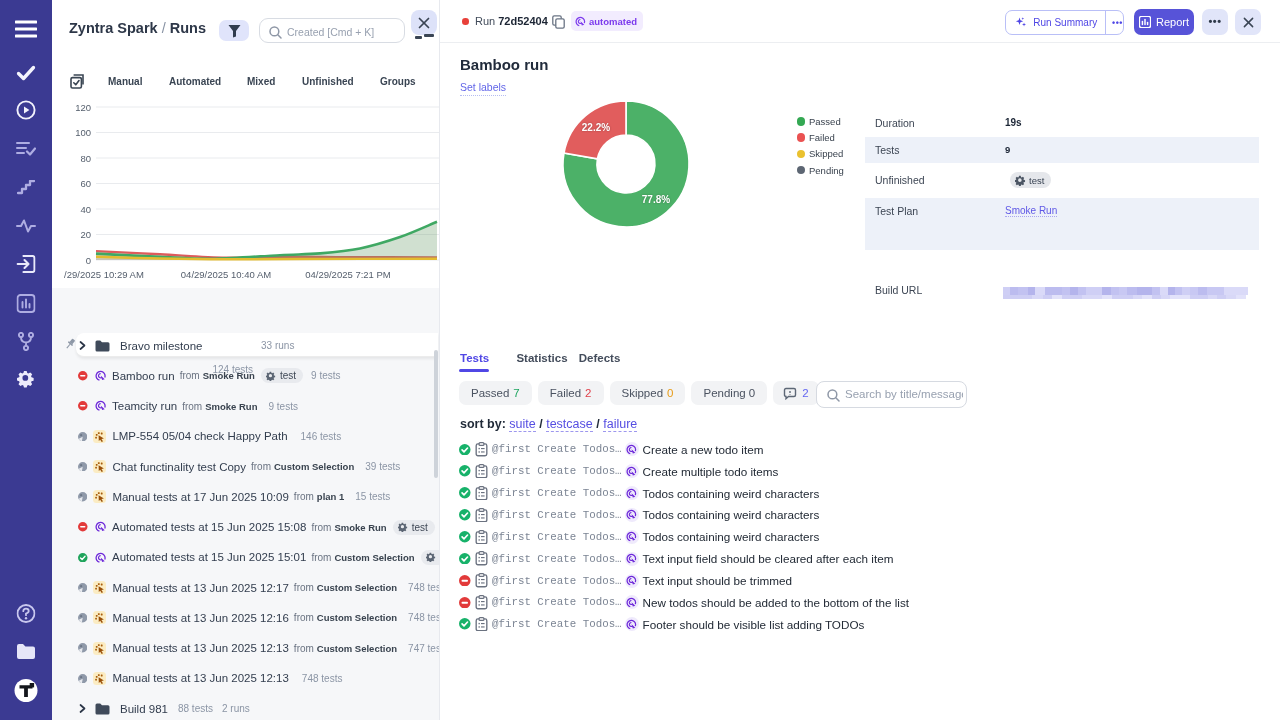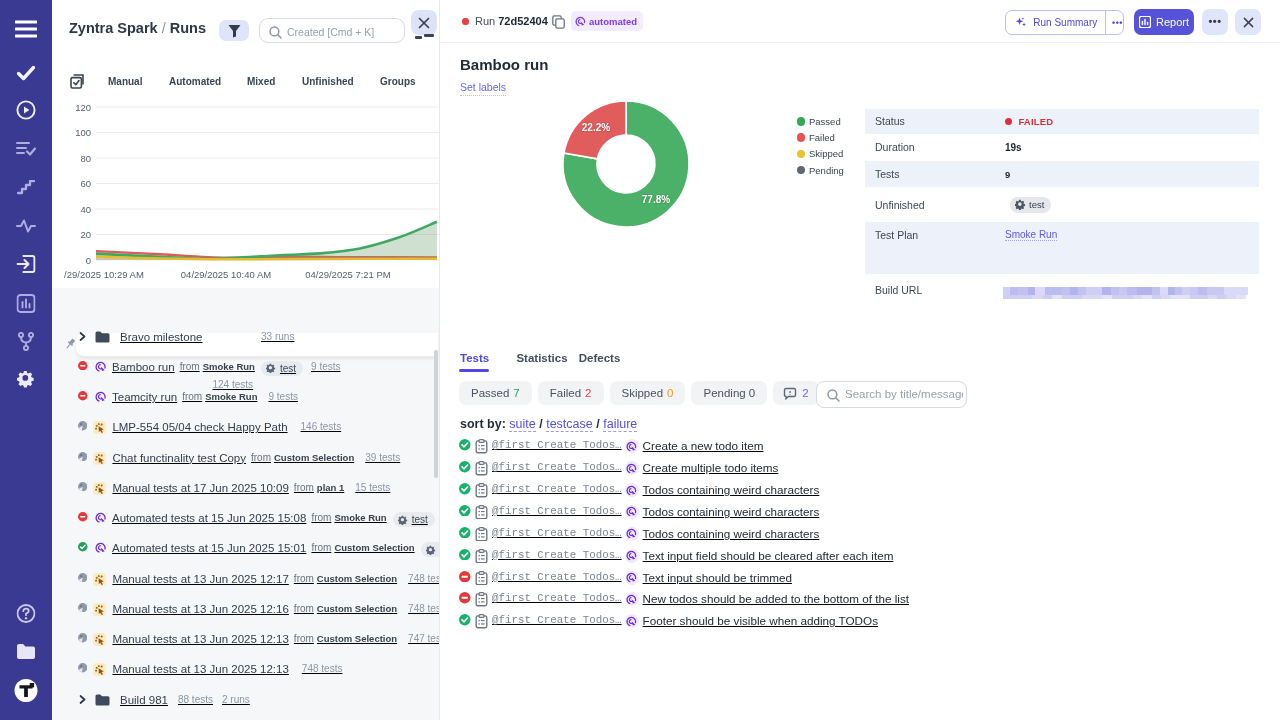--- a/index.html
+++ b/index.html
@@ -8,21 +8,21 @@
 #sidebar { position:absolute; left:0; top:0; width:52px; height:720px; background:#3b3a92; }
 #leftpanel { position:absolute; left:52px; top:0; width:388px; height:720px; background:#fff; border-right:1px solid #e7e9ee; overflow:hidden; }
 #treebg { position:absolute; left:0; top:288px; width:387px; height:432px; background:#f6f7f9; }
 #rightpanel { position:absolute; left:440px; top:0; width:840px; height:720px; background:#fff; overflow:hidden; }
 .ic { position:absolute; left:50%; transform:translateX(-50%); }
 .row-title { font-size:11.5px; color:#323d4e; }
 .sm { font-size:10px; color:#8b95a5; }
 .frm { font-size:10px; color:#6a7382; }
 .frmb { font-size:9.5px; color:#39434f; font-weight:600; }
 .pill { display:inline-flex; align-items:center; gap:4px; background:#e8eaee; border-radius:9px; padding:2px 7px 2px 5px; font-size:10px; color:#3f4856; }
-.trow { position:absolute; display:flex; align-items:flex-start; white-space:nowrap;text-decoration:underline; }
+.trow { position:absolute; display:flex; align-items:center; white-space:nowrap; }
 </style>
 </head>
 <body>
 <div id="sidebar">
 <svg class="ic" style="top:19px" width="22" height="20" viewBox="0 0 22 20">
       <g stroke="#fff" stroke-width="3" stroke-linecap="round">
         <line x1="1" y1="3" x2="21" y2="3"></line>
         <line x1="1" y1="10" x2="21" y2="10"></line>
         <line x1="1" y1="17" x2="21" y2="17"></line>
       </g>
@@ -471,27 +471,20 @@
 </svg>
 
 <div class="abs" style="left:356.5px; top:113.4px; font-size:9.5px; color:#39424e;">
 <div style="display:flex;align-items:center;height:16.2px;"><span style="width:8.5px;height:8.5px;border-radius:50%;background:#34a853;margin-right:4px;"></span>Passed</div>
 <div style="display:flex;align-items:center;height:16.2px;"><span style="width:8.5px;height:8.5px;border-radius:50%;background:#ea5252;margin-right:4px;"></span>Failed</div>
 <div style="display:flex;align-items:center;height:16.2px;"><span style="width:8.5px;height:8.5px;border-radius:50%;background:#eac12f;margin-right:4px;"></span>Skipped</div>
 <div style="display:flex;align-items:center;height:16.2px;"><span style="width:8.5px;height:8.5px;border-radius:50%;background:#5d6673;margin-right:4px;"></span>Pending</div>
 </div>
 
 <div id="infotable" class="abs" style="left:425px; top:109px; width:394px; font-size:10.5px;">
-<div style="height:24.5px; background:#edf1f9; display:flex; align-items:center;">
-        <span style="margin-left:10px; width:130px; color:#3d4654;">Status</span>
-        <span style="display:flex;align-items:center;gap:6px;">
-          <span style="width:7.4px;height:7.4px;border-radius:50%;background:#e12d39;"></span>
-          <b style="color:#e12d39; font-size:9.5px; letter-spacing:0.2px;">FAILED</b>
-        </span>
-      </div>
 <div style="height:27.5px; display:flex; align-items:center;">
         <span style="margin-left:10px; width:130px; color:#3d4654;">Duration</span>
         <b style="color:#1b2535; font-size:10px;">19s</b>
       </div>
 <div style="height:26px; background:#edf1f9; display:flex; align-items:center;">
         <span style="margin-left:10px; width:130px; color:#3d4654;">Tests</span>
         <b style="color:#1b2535; font-size:9.5px;">9</b>
       </div>
 <div style="height:35px; display:flex; align-items:center;">
         <span style="margin-left:10px; width:130px; color:#3d4654;">Unfinished</span>
@@ -863,16 +856,16 @@
         <span style="width:3px;"></span>
         <span style="display:inline-flex;align-items:center;justify-content:center;width:14px;height:14px;border-radius:50%;background:#efeafc;margin-right:4px;">
           <svg width="11" height="11" viewBox="0 0 24 24">
             <g stroke="#6d28d9" fill="none">
               <path d="M20.4 15.5 A9.3 9.3 0 1 0 9.3 21.3" stroke-width="2.7"></path>
               <path d="M11.8 7.6 A4.4 4.4 0 1 0 14.6 15.3" stroke-width="2.5"></path>
             </g>
             <path d="M11.8 11.3 L20.3 19.2 L14.9 20.9 Z" fill="#6d28d9"></path>
           </svg>
         </span>
-        <span style="font-size:11.7px; color:#222a35;">Footer should be visible when adding TODOs</span>
+        <span style="font-size:11.7px; color:#222a35;">Footer should be visible list adding TODOs</span>
       </div>
 </div>
 </div>
 
 </body></html>

